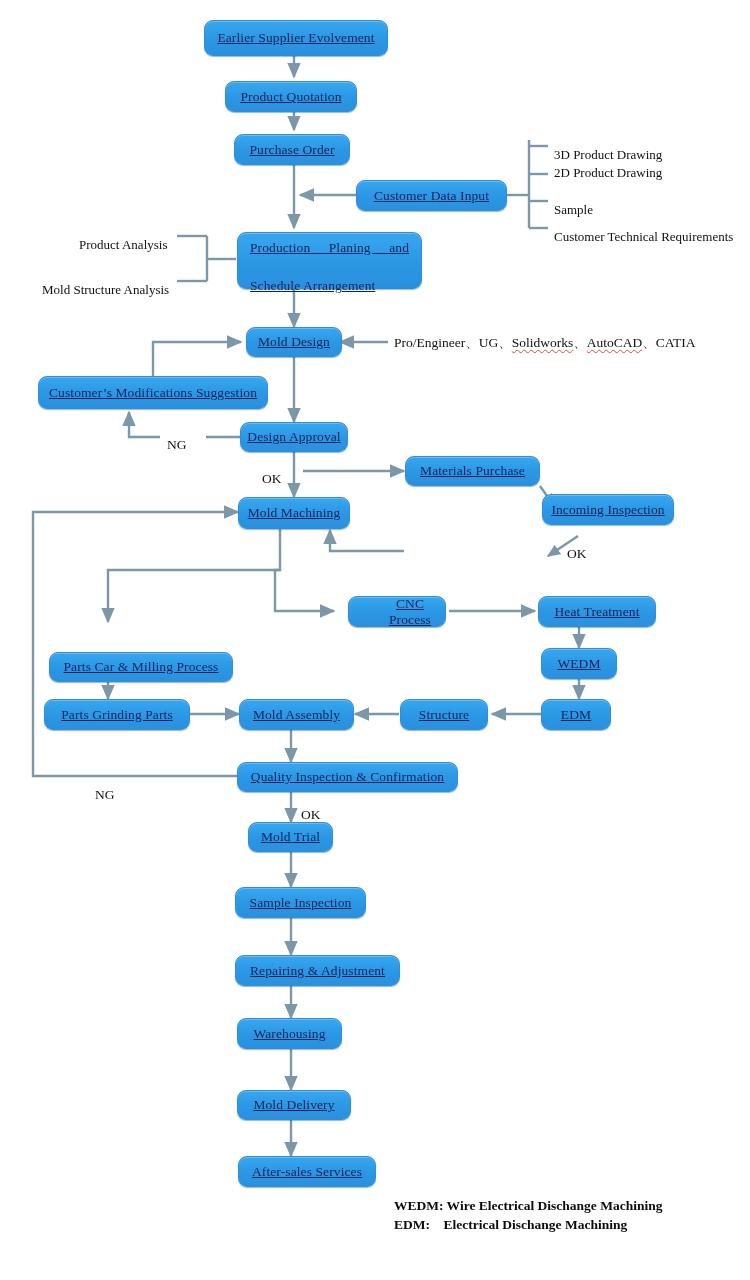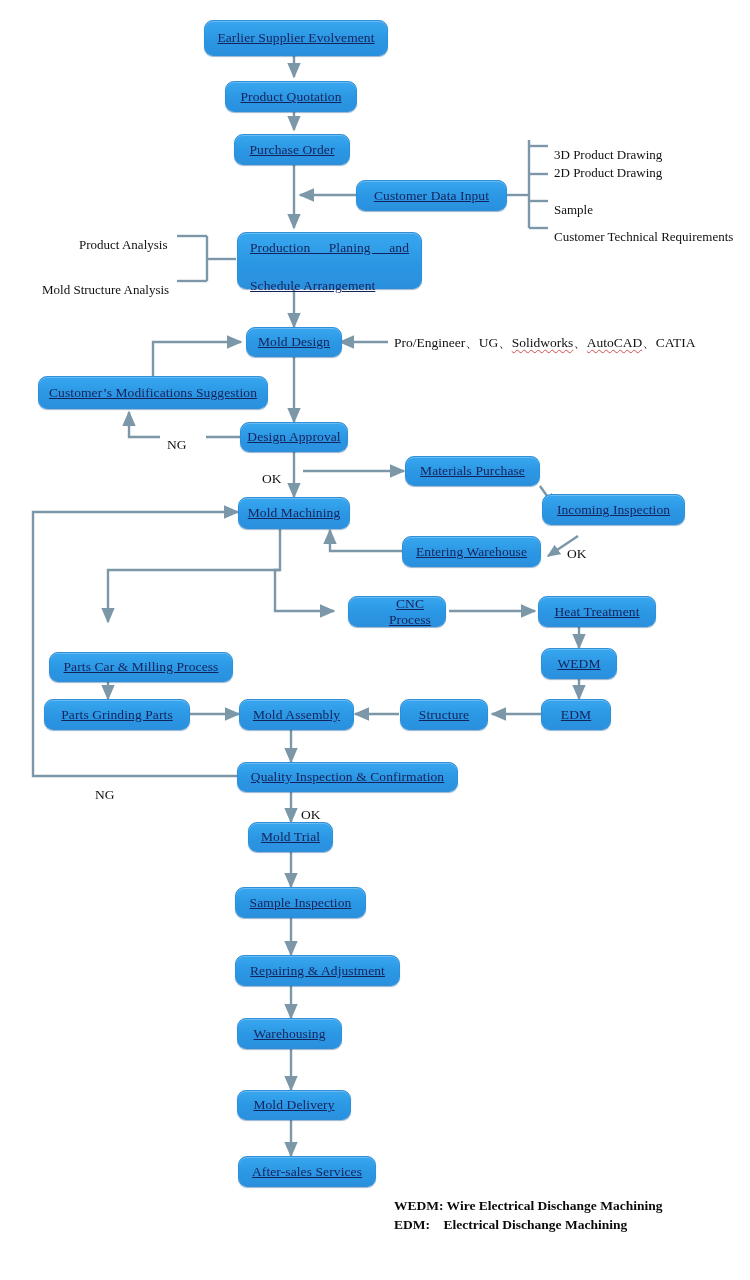--- a/index.html
+++ b/index.html
@@ -202,23 +202,22 @@
   </div>
 
   <div class="node" style="left:246px;top:327px;width:96px;height:30px;">Mold Design</div>
 
   <div class="node" style="left:38px;top:376px;width:230px;height:33px;">Customer’s Modifications Suggestion</div>
 
   <div class="node" style="left:240px;top:422px;width:108px;height:30px;">Design Approval</div>
 
   <div class="node" style="left:405px;top:456px;width:135px;height:30px;">Materials Purchase</div>
 
-  <div class="node" style="left:542px;top:494px;width:143px;height:31px;">Incoming Inspection</div>
-
-  <div class="node" style="left:402px;top:536px;width:139px;height:31px;">Entering Warehouse</div>
+  <div class="node" style="left:542px;top:494px;width:132px;height:31px;">Incoming Inspection</div>
+
 
   <div class="node" style="left:238px;top:497px;width:112px;height:32px;">Mold Machining</div>
 
   <div class="node" style="left:348px;top:596px;width:98px;height:31px;padding-left:32px;">CNC Process</div>
 
   <div class="node" style="left:538px;top:596px;width:118px;height:31px;">Heat Treatment</div>
 
   <div class="node" style="left:541px;top:648px;width:76px;height:31px;text-align:center;">WEDM</div>
 
   <div class="node" style="left:541px;top:699px;width:70px;height:31px;">EDM</div>

